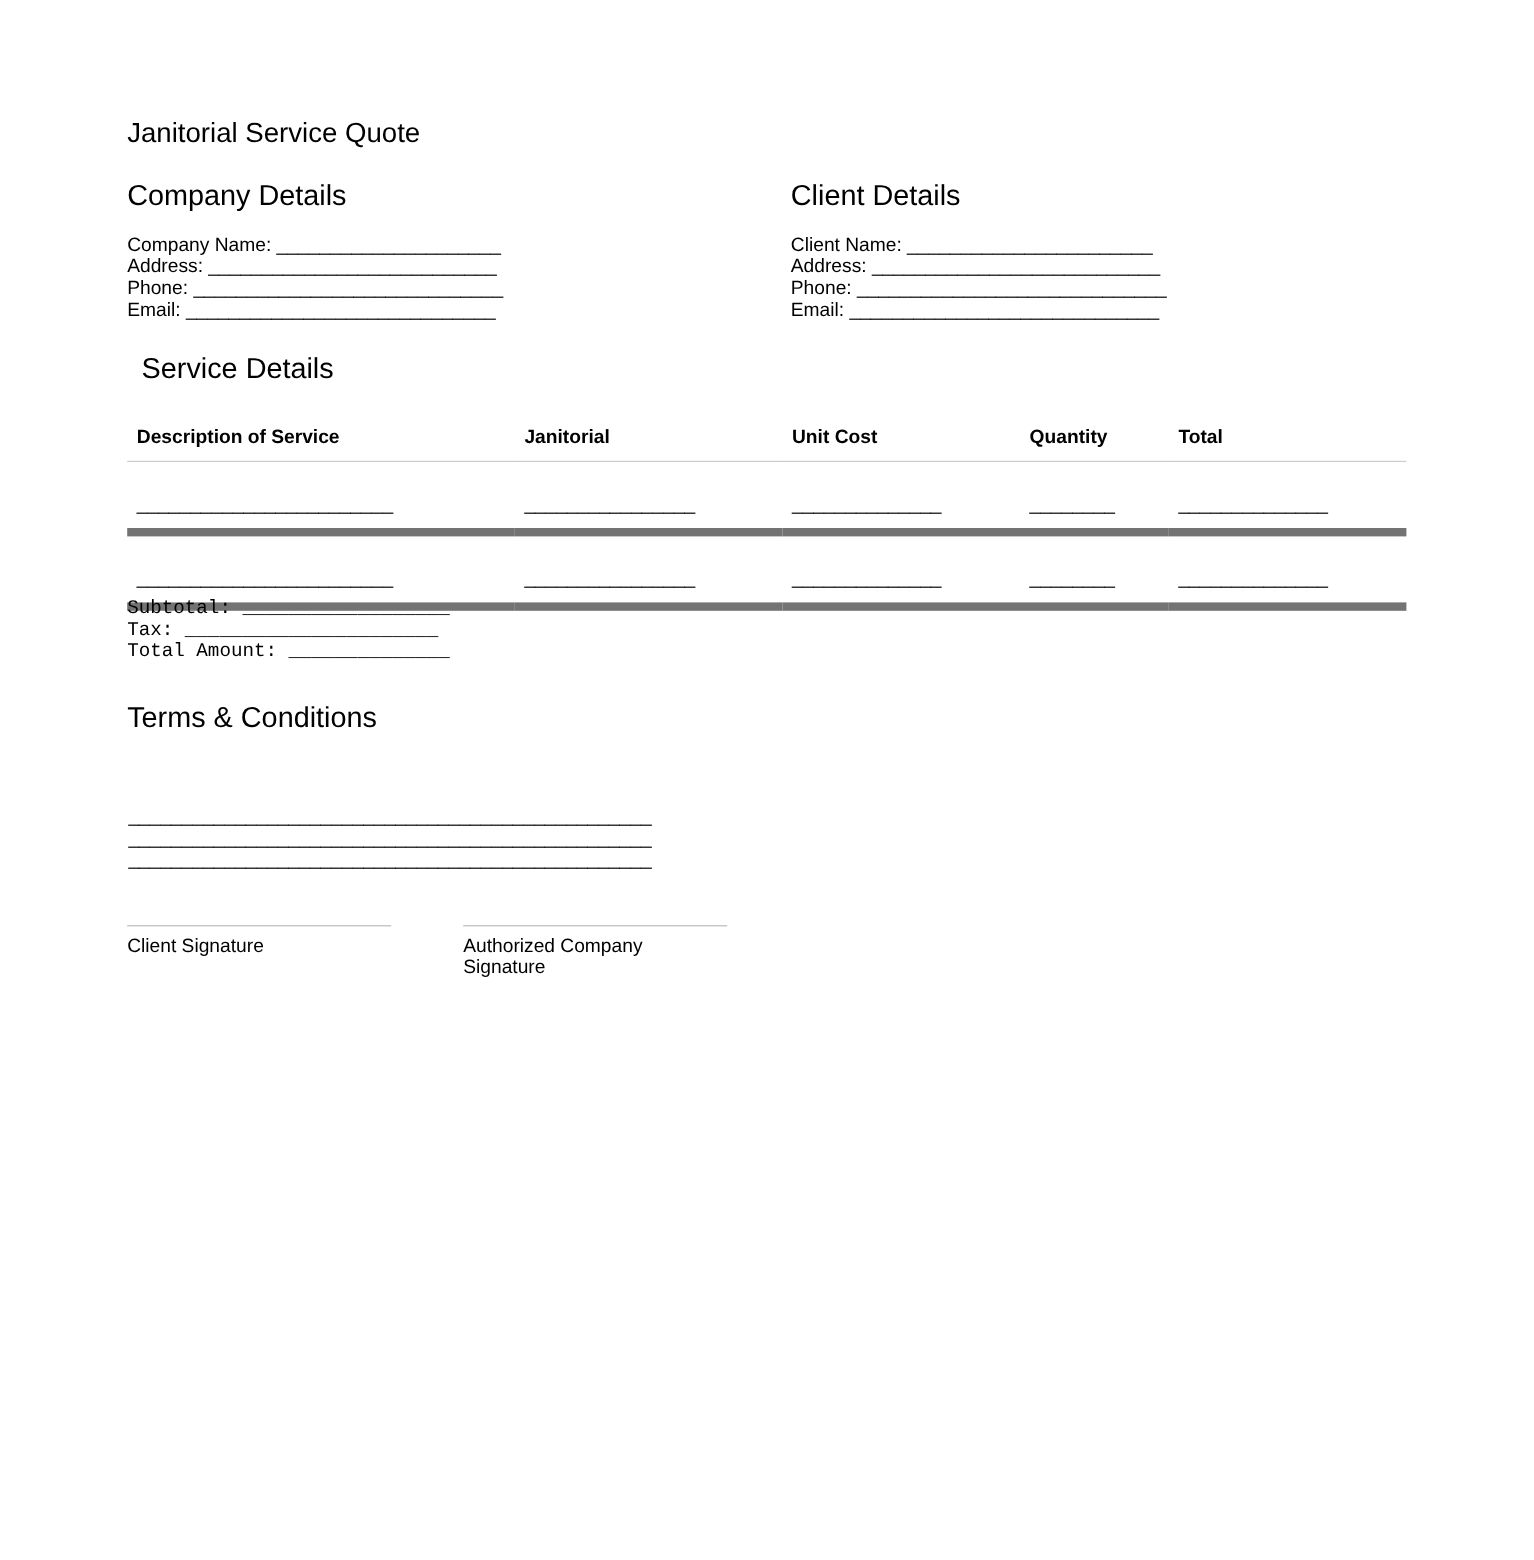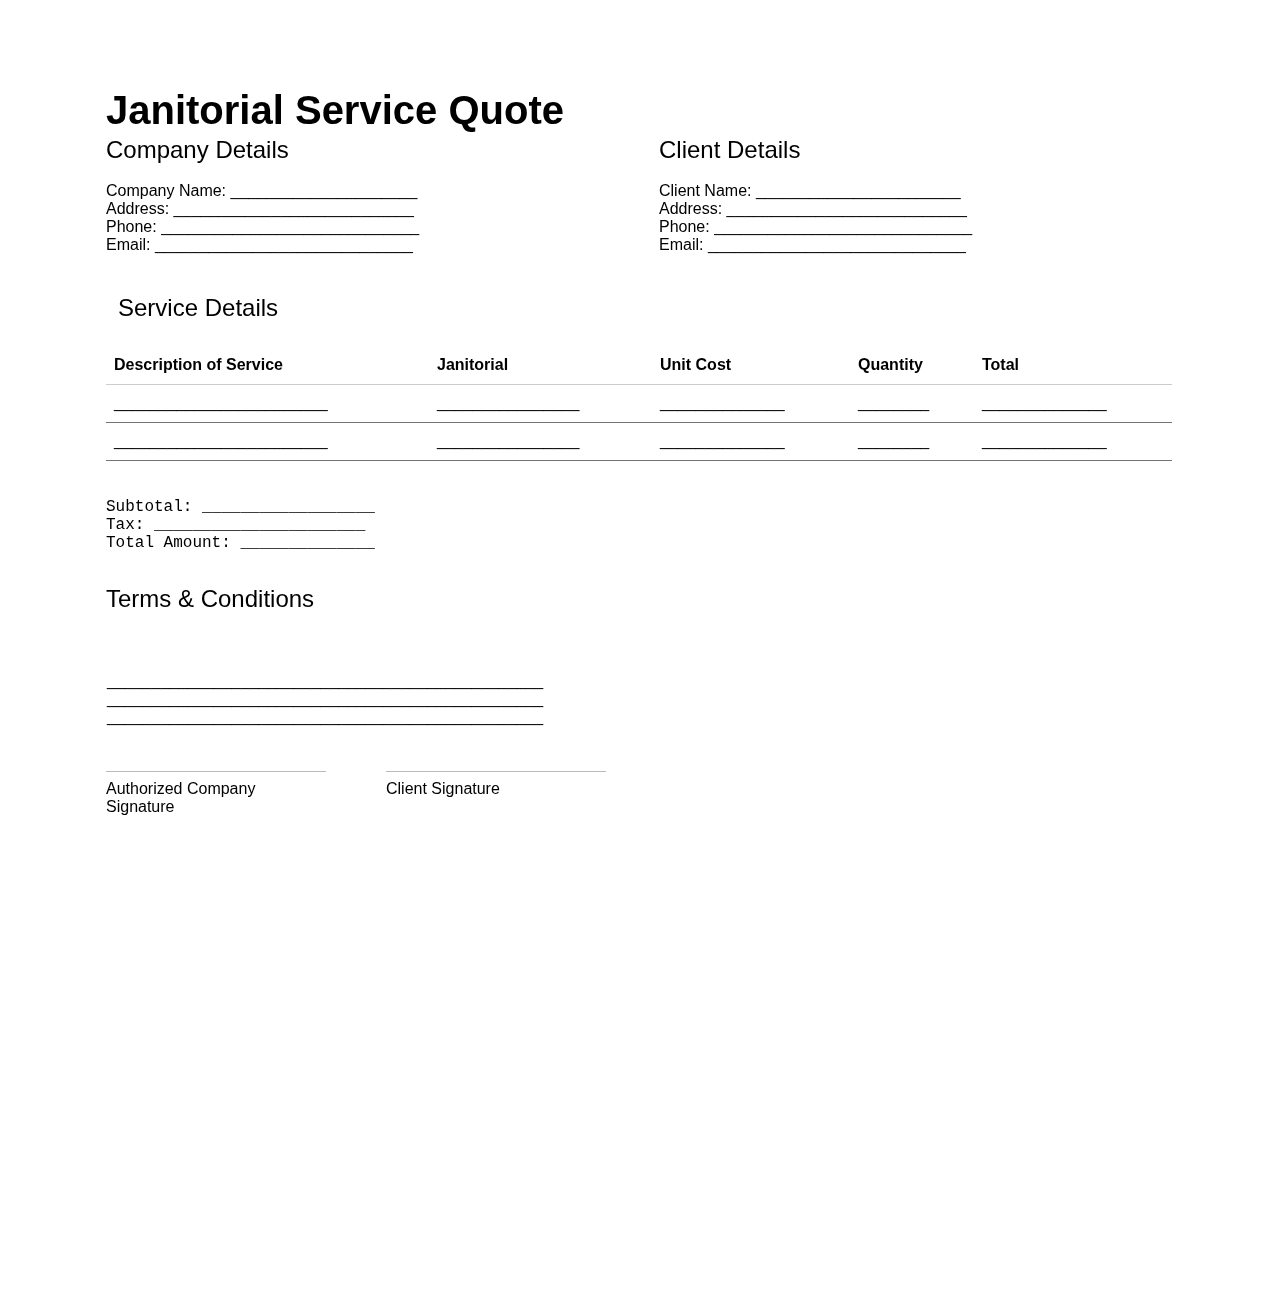--- a/index.html
+++ b/index.html
@@ -5,31 +5,31 @@
   html, body { margin: 0; padding: 0; background: #ffffff; }
   body {
     width: 1278px; height: 1300px;
     font-family: "Liberation Sans", sans-serif;
     color: #000;
     font-size: 16px;
     line-height: 18px;
     position: relative;
   }
   .page { position: absolute; left: 106px; top: 0; width: 1066px; }
-  h1 { font-weight: bold; font-size: 40px; line-height: 37px; margin: 0; position: absolute; top: 92px; left: 0; white-space: nowrap; }
+  h1 { font-weight: normal; font-size: 23px; line-height: 37px; margin: 0; position: absolute; top: 92px; left: 0; white-space: nowrap; }
   h2 { font-weight: normal; font-size: 24px; line-height: 28px; margin: 0; white-space: nowrap; }
-  .col { position: absolute; top: 136px; }
+  .col { position: absolute; top: 150px; }
   .col.company { left: 0; }
   .col.client { left: 553px; }
   .fields { margin-top: 18px; }
   .field { white-space: pre; height: 18px; }
   .service-title { position: absolute; top: 294px; left: 12px; }
   table { position: absolute; top: 345px; left: 0; width: 1066px; border-collapse: collapse; }
   th { text-align: left; font-weight: bold; font-size: 16px; padding: 10px 8px 10px 8px; border-bottom: 1px solid #cccccc; height: 19px; }
-  td { padding: 9px 8px 10px 8px; border-bottom: 1px solid #737373; white-space: pre; height: 18px; }
+  td { padding: 27px 8px 10px 8px; border-bottom: 7px solid #737373; white-space: pre; height: 18px; }
   .totals { position: absolute; top: 498px; left: 0; font-family: Liberation Mono, monospace; }
   .terms-title { position: absolute; top: 585px; left: 0; }
   .terms-lines { position: absolute; top: 632px; left: 1px; margin-top: 40px; }
   .sigs { position: absolute; top: 771px; left: 0; display: flex; }
   .sig { width: 220px; border-top: 1px solid #bbbbbb; padding-top: 8px; margin-right: 60px; }
 </style>
 </head>
 <body>
 
 <div class="page">
@@ -94,19 +94,19 @@
   <h2 class="terms-title">Terms &amp; Conditions</h2>
 
   <div class="terms-lines">
     <div class="field">_________________________________________________</div>
     <div class="field">_________________________________________________</div>
     <div class="field">_________________________________________________</div>
   </div>
 
   <div class="sigs">
     <div class="sig">
-      <span>Authorized Company Signature</span>
+      <span>Client Signature</span>
     </div>
     <div class="sig">
-      <span>Client Signature</span>
+      <span>Authorized Company Signature</span>
     </div>
   </div>
 </div>
 
 </body></html>

